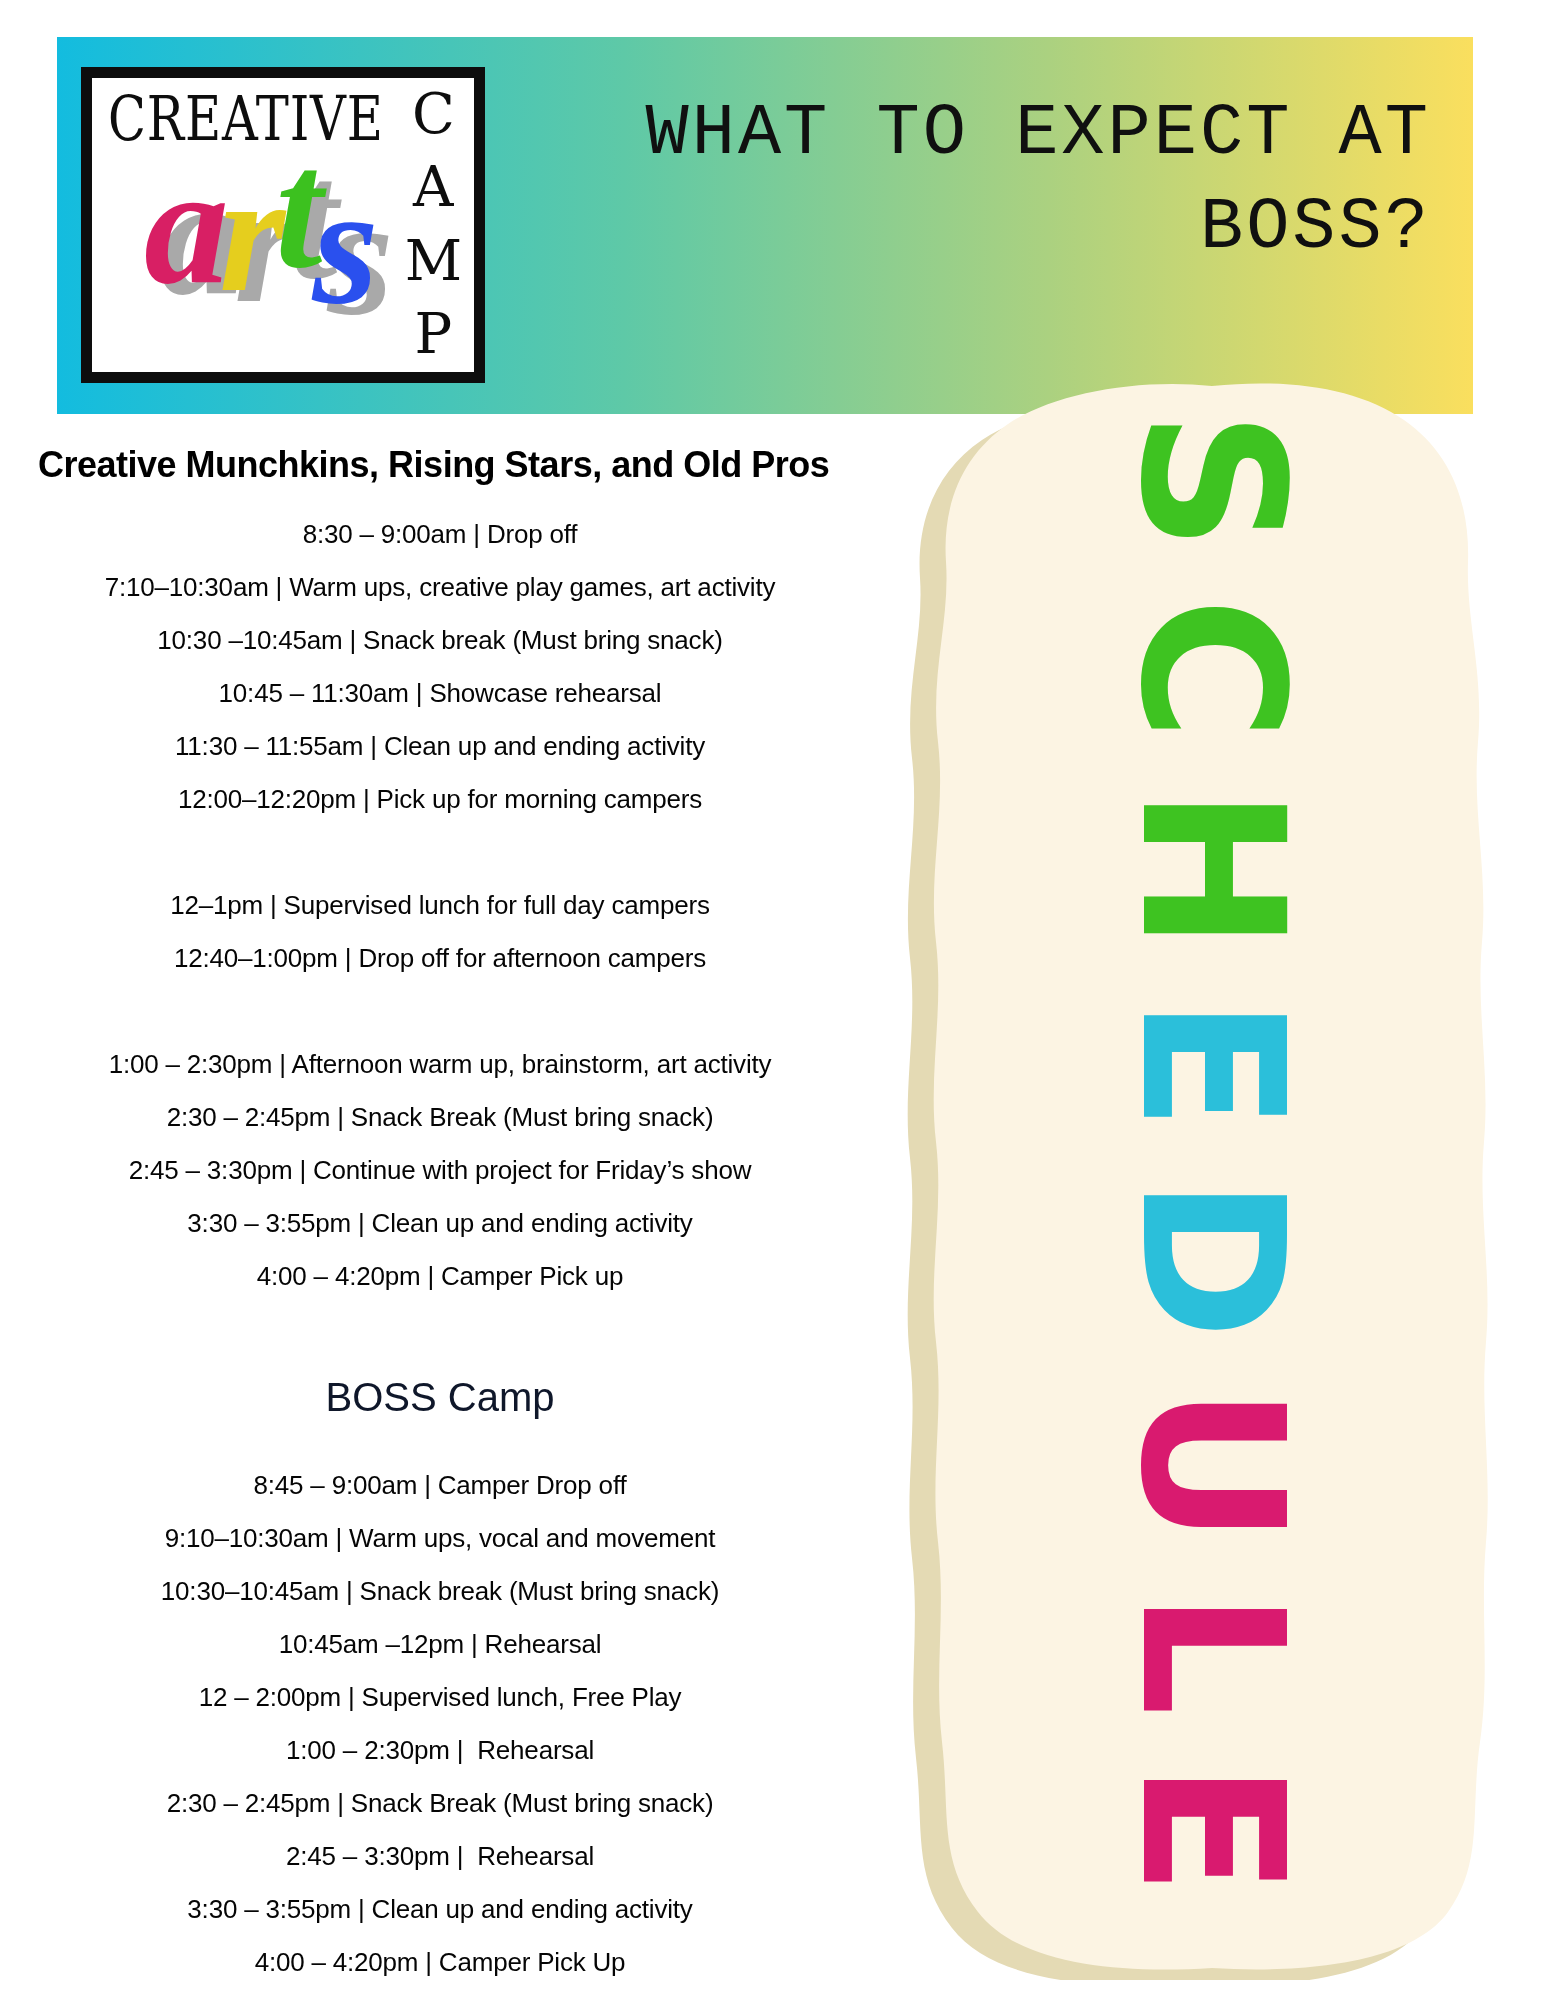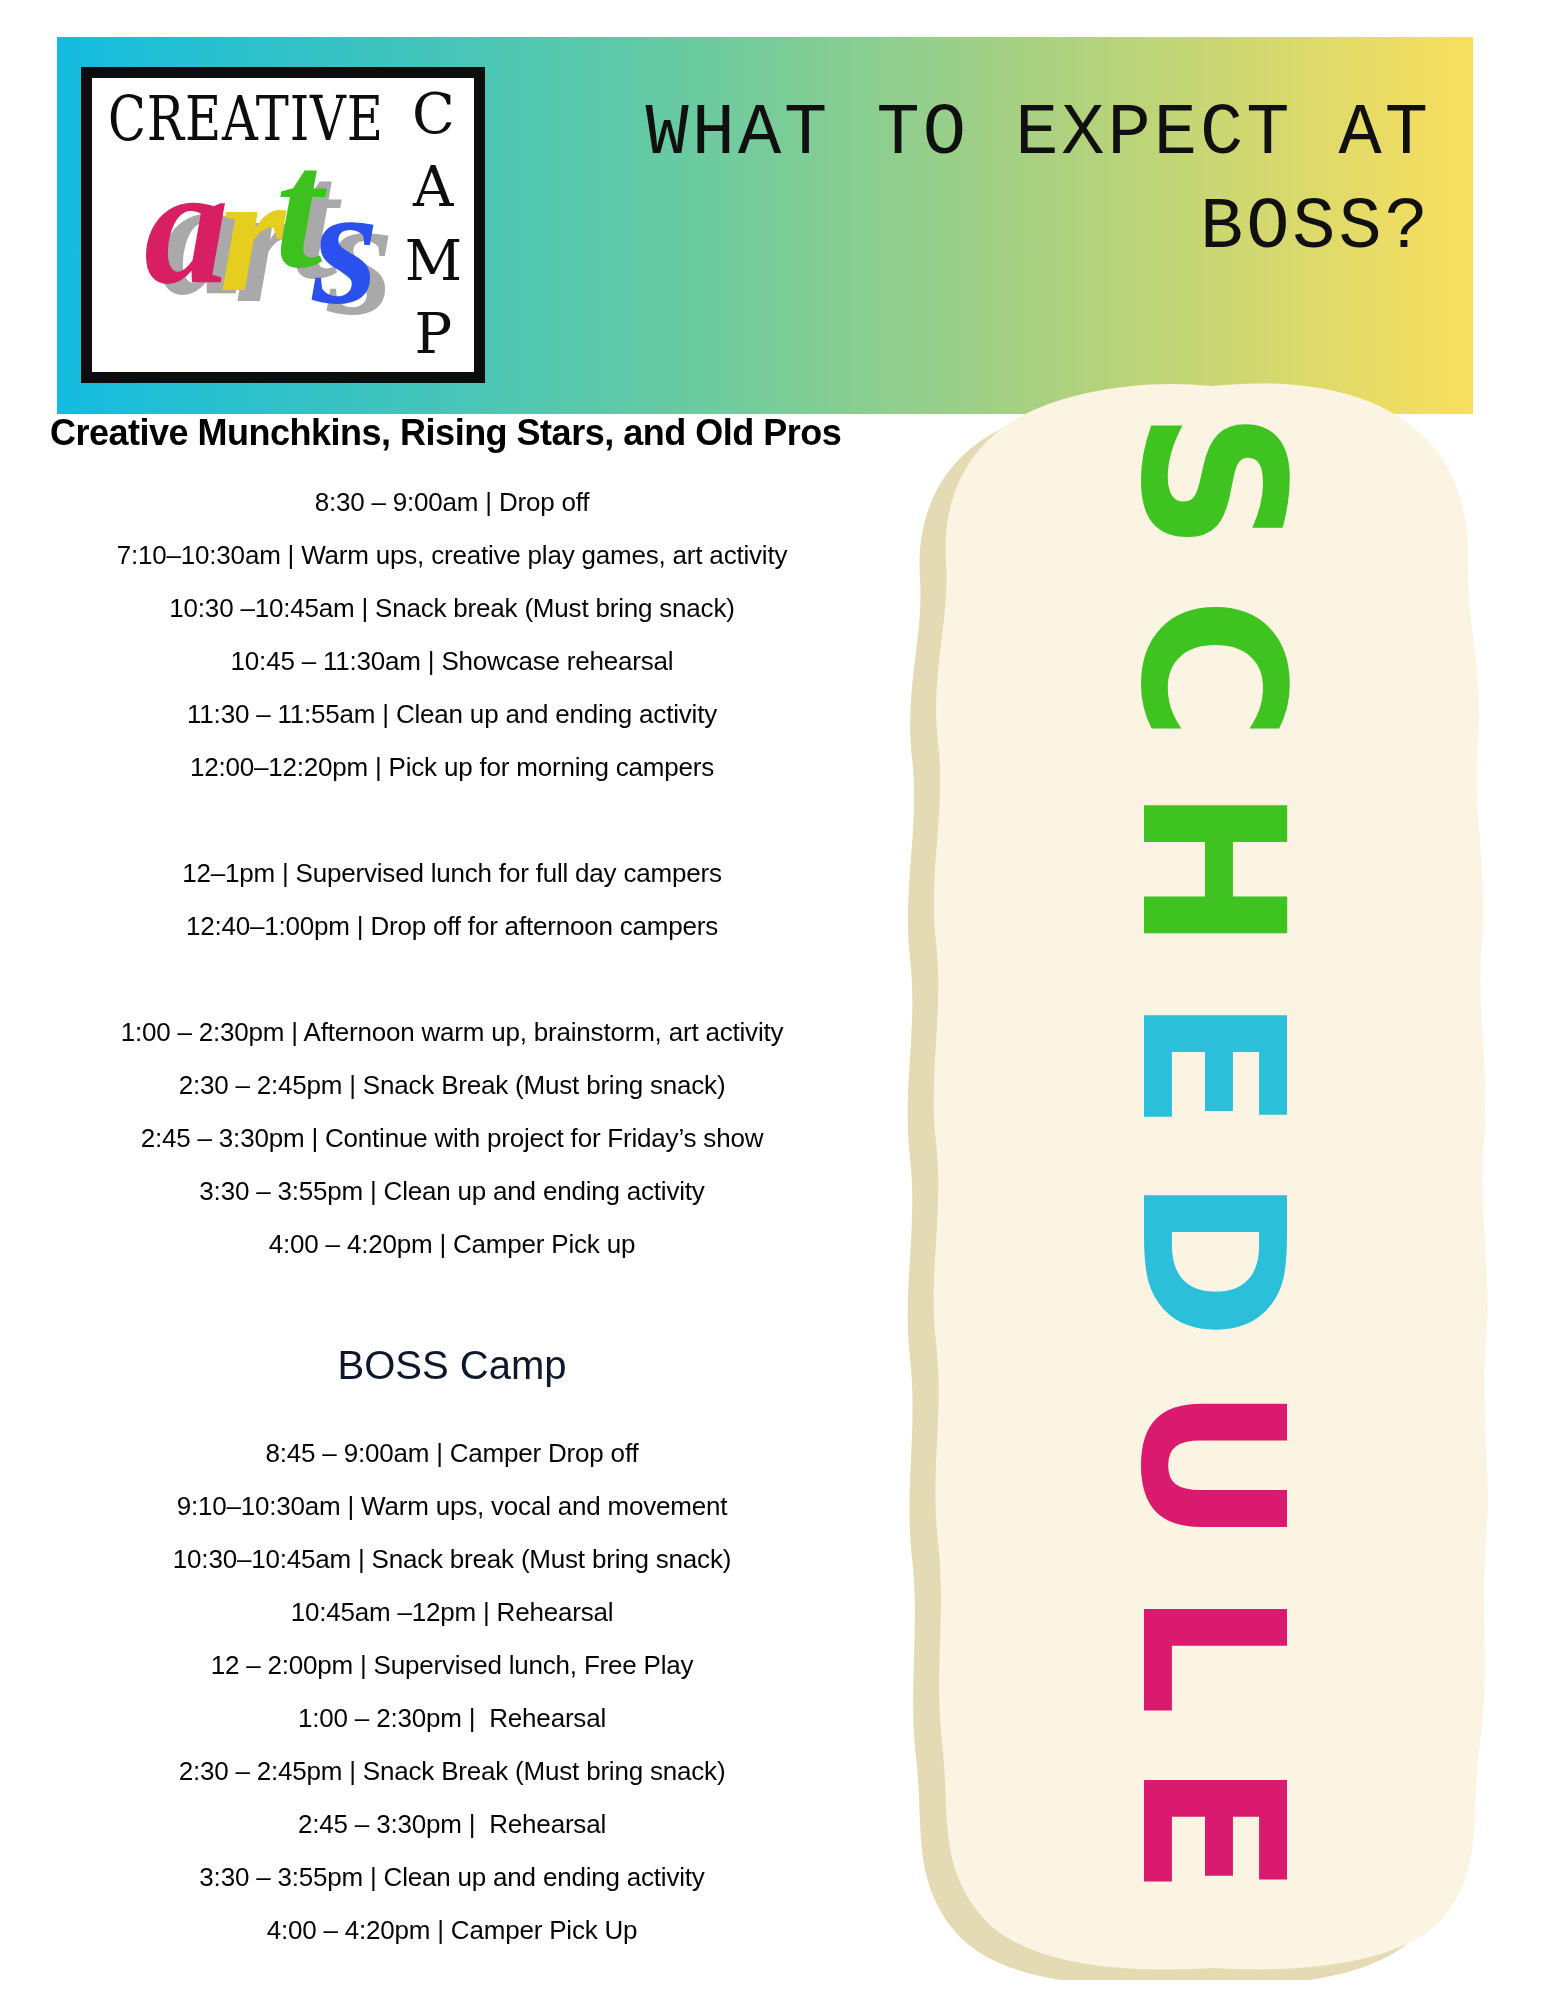--- a/index.html
+++ b/index.html
@@ -46,21 +46,21 @@
   .art-wrap { position:absolute; left:888px; top:372px; width:648px; height:1608px; }
   .art-wrap svg { position:absolute; left:0; top:0; }
   .schedule-word {
     position:absolute; left:324px; top:804px;
     transform:translate(-50%,-50%) rotate(90deg);
     font-family:"DejaVu Sans", sans-serif; font-weight:bold;
     font-size:196px; line-height:1; letter-spacing:46px; white-space:nowrap;
   }
 
   
-  .content { position:absolute; left:0px; top:408px; width:880px; text-align:center;padding-left:12px; }
+  .content { position:absolute; left:0px; top:440px; width:880px; text-align:center; }
   .sec-heading-left {
     text-align:left; margin:0 0 18px 38px;
     font-size:36px; line-height:50px; font-weight:800; letter-spacing:-.5px; color:#000;
   }
   .sec-heading-center {
     text-align:center; margin:66px 0 34px 0;
     font-size:40px; line-height:56px; font-weight:400; color:#0f172a;
   }
   .group { margin-top:53px; }
   .groups .group:first-child { margin-top:0; }

